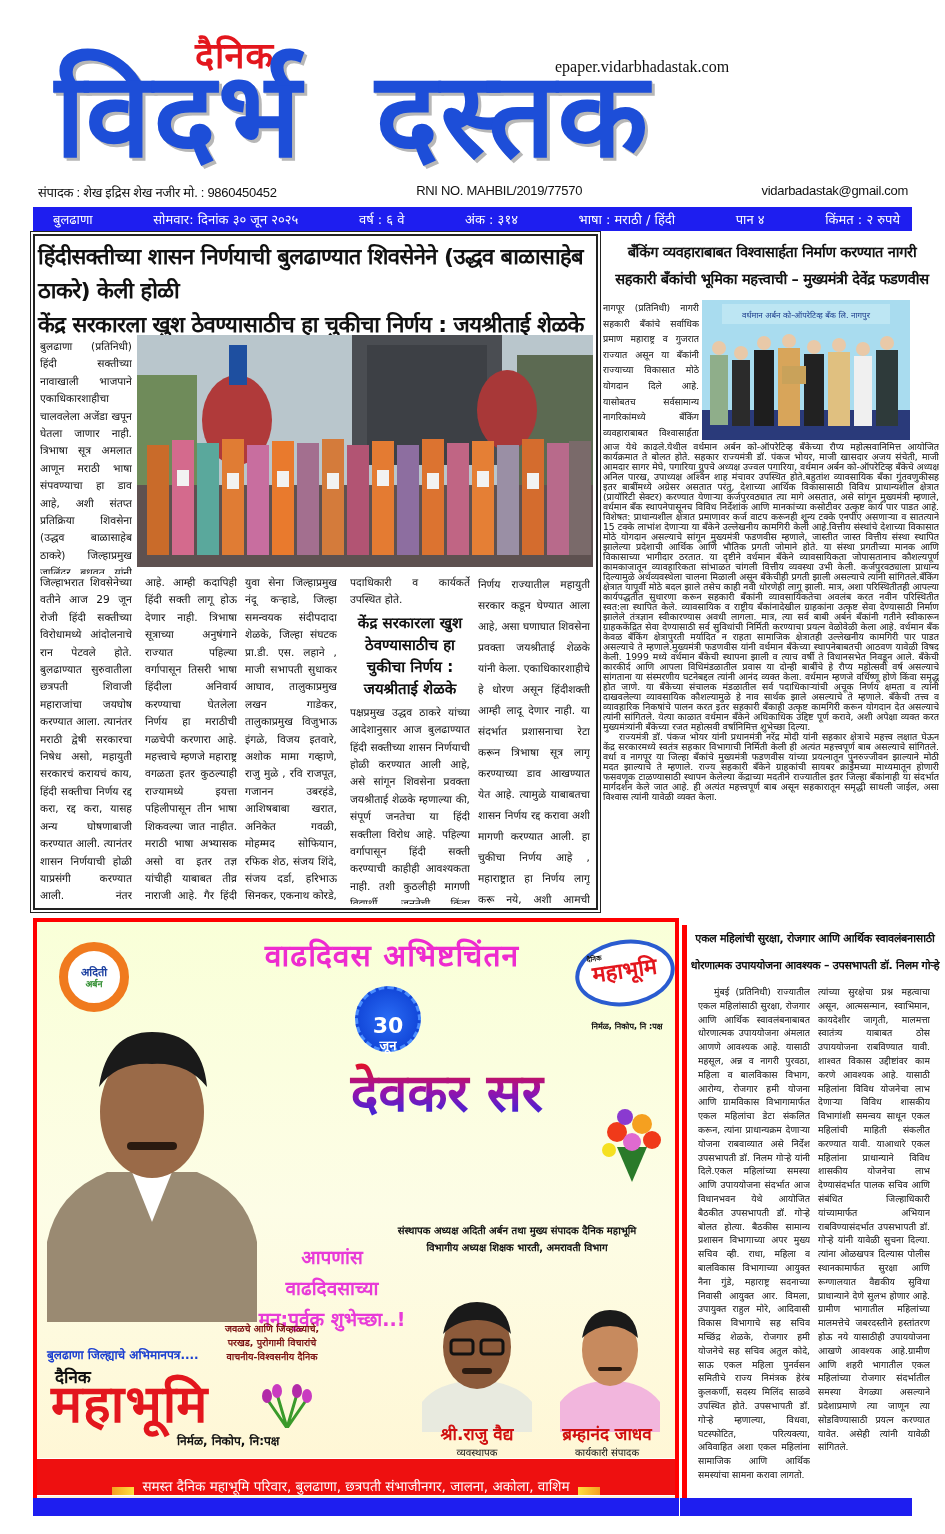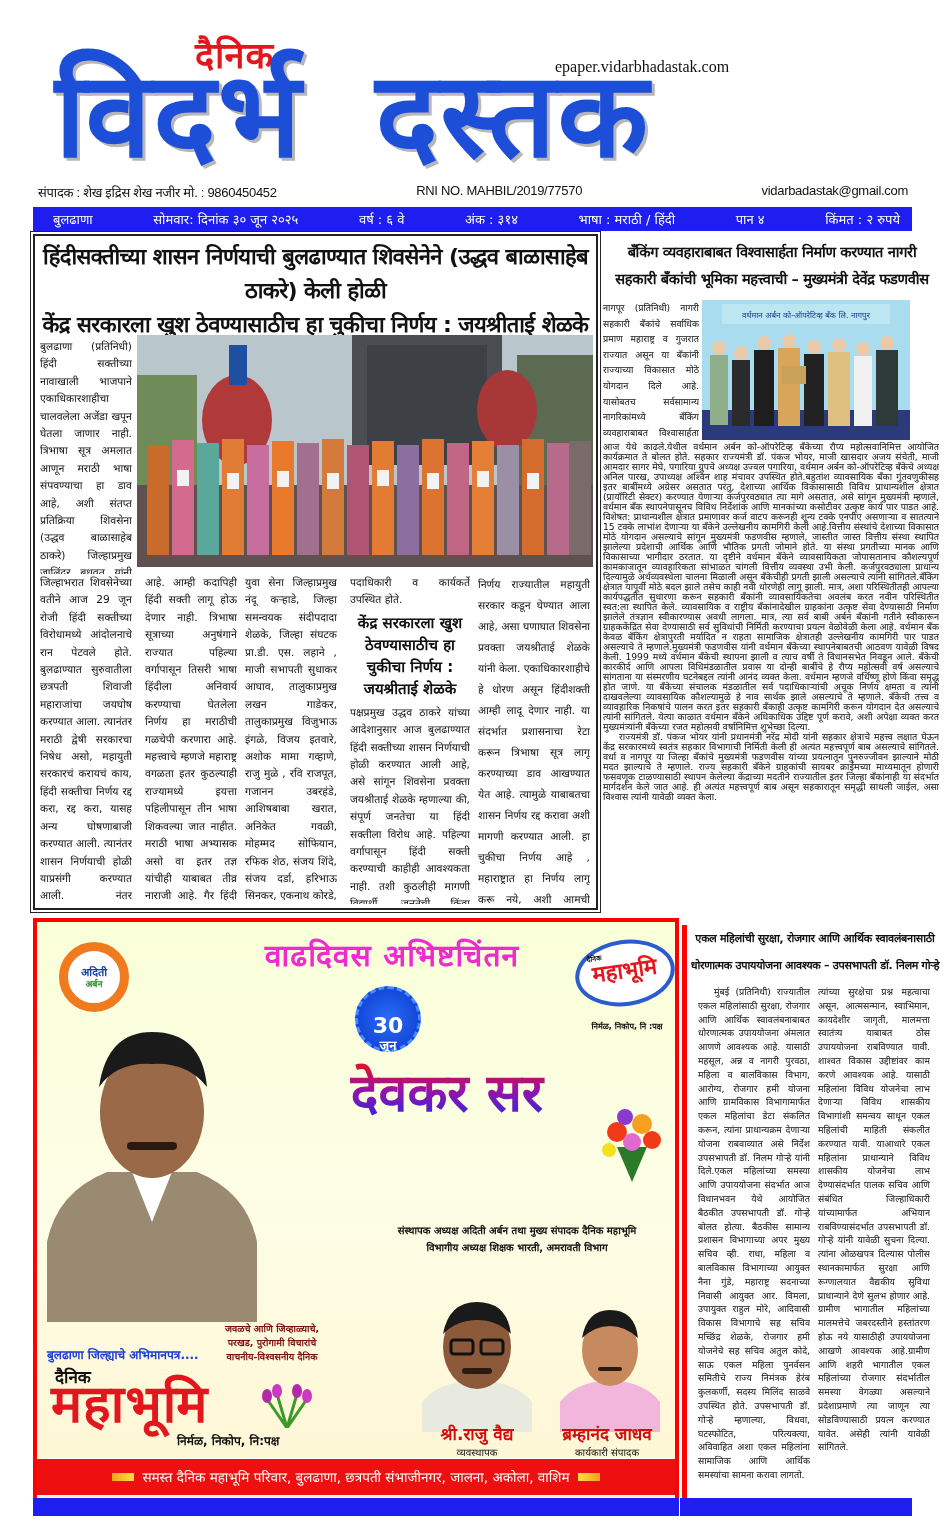--- a/index.html
+++ b/index.html
@@ -10,21 +10,21 @@
   
   .mast-dainik{left:195px;top:38px;font-size:36px;font-weight:bold;color:#e3161d;letter-spacing:1px;line-height:1}
   .mast-title{left:55px;top:66px;font-size:118px;font-weight:bold;color:#1d4ed8;line-height:1;letter-spacing:2px;
     text-shadow:3px 3px 0 #b7b7b7, 1px 1px 0 #c9c9c9;font-family:Liberation Mono, monospace}
   .mast-url{left:555px;top:58px;font-size:16px;font-family:"Liberation Serif",serif;color:#111}
   .meta-row{left:38px;top:183px;width:870px;display:flex;justify-content:space-between;font-size:13px;font-family:"Liberation Sans",sans-serif;letter-spacing:-0.3px}
   .info-bar{left:33px;top:207px;width:879px;height:24px;background:#1e1ef0;color:#fff;display:flex;align-items:center;justify-content:space-between;padding:0 12px 0 20px;font-size:13px}
 
   
   .lead-box{left:33px;top:234px;width:565px;height:676px;border:2px solid #222;outline:1px solid #222;outline-offset:2px}
-  .lead-head{left:38px;top:240px;width:555px;font-size:22px;line-height:34px;text-align:center;font-weight:bold;color:#111;letter-spacing:-0.6px}
+  .lead-head{left:38px;top:240px;width:555px;font-size:22px;line-height:34px;font-weight:bold;color:#111;letter-spacing:-0.6px}
   .lead-photo{left:137px;top:335px;width:456px;height:232px;overflow:hidden;background:linear-gradient(180deg,#c9d5db 0%,#b3bcc0 30%,#6f7a6a 55%,#8b6e68 70%,#5a4c4a 100%)}
   .col{position:absolute;font-size:10.6px;line-height:17.4px;text-align:justify;color:#111;overflow:hidden}
   .col p{margin:0}
   .subhead{font-size:15px;line-height:22px;text-align:center;font-weight:bold;margin:3px 0 4px}
 
   
   .r-head{left:603px;top:238px;width:338px;font-size:14.6px;line-height:27px;text-align:center;font-weight:bold;letter-spacing:-0.4px}
   .r-photo{left:702px;top:300px;width:208px;height:140px;overflow:hidden;background:linear-gradient(180deg,#7fc9e8 0%,#9fd6ea 40%,#c3d0d6 60%,#3b4866 100%)}
 
   
@@ -215,20 +215,25 @@
       <circle cx="28" cy="15" r="8" fill="#8a3ad0"></circle>
         <circle cx="12" cy="48" r="7" fill="#f5e020"></circle>
     </svg>
   </div>
 
   <div class="abs" style="left:320px;top:300px;width:320px;text-align:center;font-size:10px;font-weight:bold;line-height:17px">
     <div>संस्थापक अध्यक्ष अदिती अर्बन तथा मुख्य संपादक दैनिक महाभूमि</div>
     <div>विभागीय अध्यक्ष शिक्षक भारती, अमरावती विभाग</div>
   </div>
 
+  <div class="abs" style="left:210px;top:320px;width:170px;text-align:center;font-size:19px;font-weight:bold;color:#e83bd8;line-height:31px">
+    <div>आपणांस</div>
+    <div>वाढदिवसाच्या</div>
+    <div>मन:पूर्वक शुभेच्छा..!</div>
+  </div>
 
   <div class="abs" style="left:380px;top:370px;width:120px;height:140px">
     <svg width="120" height="140" viewBox="0 0 120 140">
       <path d="M5 140 L5 110 Q20 90 60 88 Q100 90 115 110 L115 140 Z" fill="#e8eadf"></path>
       <ellipse cx="60" cy="55" rx="34" ry="42" fill="#8c5a3a"></ellipse>
       <path d="M26 42 Q32 10 60 10 Q90 10 94 42 Q80 28 60 28 Q40 28 26 42 Z" fill="#1a1a1a"></path>
       <rect x="34" y="48" width="22" height="14" rx="3" fill="none" stroke="#111" stroke-width="3"></rect>
       <rect x="64" y="48" width="22" height="14" rx="3" fill="none" stroke="#111" stroke-width="3"></rect>
       <rect x="45" y="76" width="30" height="6" rx="3" fill="#2a1a10"></rect>
     </svg>
@@ -266,21 +271,21 @@
 
   <div class="abs" style="left:380px;top:500px;width:120px;text-align:center">
     <div style="font-size:17px;font-weight:bold;color:#d01010">श्री.राजु वैद्य</div>
     <div style="font-size:10px">व्यवस्थापक</div>
   </div>
   <div class="abs" style="left:505px;top:500px;width:130px;text-align:center">
     <div style="font-size:17px;font-weight:bold;color:#d01010">ब्रम्हानंद जाधव</div>
     <div style="font-size:10px">कार्यकारी संपादक</div>
   </div>
 
-  <div class="abs" style="left:0;top:536px;width:638px;height:38px;background:#ee1010;border-top:1px solid #fff;border-bottom:1px solid #fff;display:flex;align-items:center;justify-content:center;gap:8px">
+  <div class="abs" style="left:0;top:536px;width:638px;height:38px;background:#ee1010;border-top:1px solid #fff;border-bottom:1px solid #fff;display:flex;align-items:flex-end;justify-content:center;gap:8px">
     <span style="width:22px;height:8px;background:linear-gradient(90deg,#f5a020,#ffe040)"></span>
     <span style="color:#fff;font-size:13.5px">समस्त दैनिक महाभूमि परिवार, बुलढाणा, छत्रपती संभाजीनगर, जालना, अकोला, वाशिम</span>
     <span style="width:22px;height:8px;background:linear-gradient(90deg,#ffe040,#f5a020)"></span>
   </div>
 </div>
 <div class="abs bottom-blue"></div>
 
 <div class="abs r2-redbar"></div>
 <div class="abs r2-head">
   <div>एकल महिलांची सुरक्षा, रोजगार आणि आर्थिक स्वावलंबनासाठी</div>

